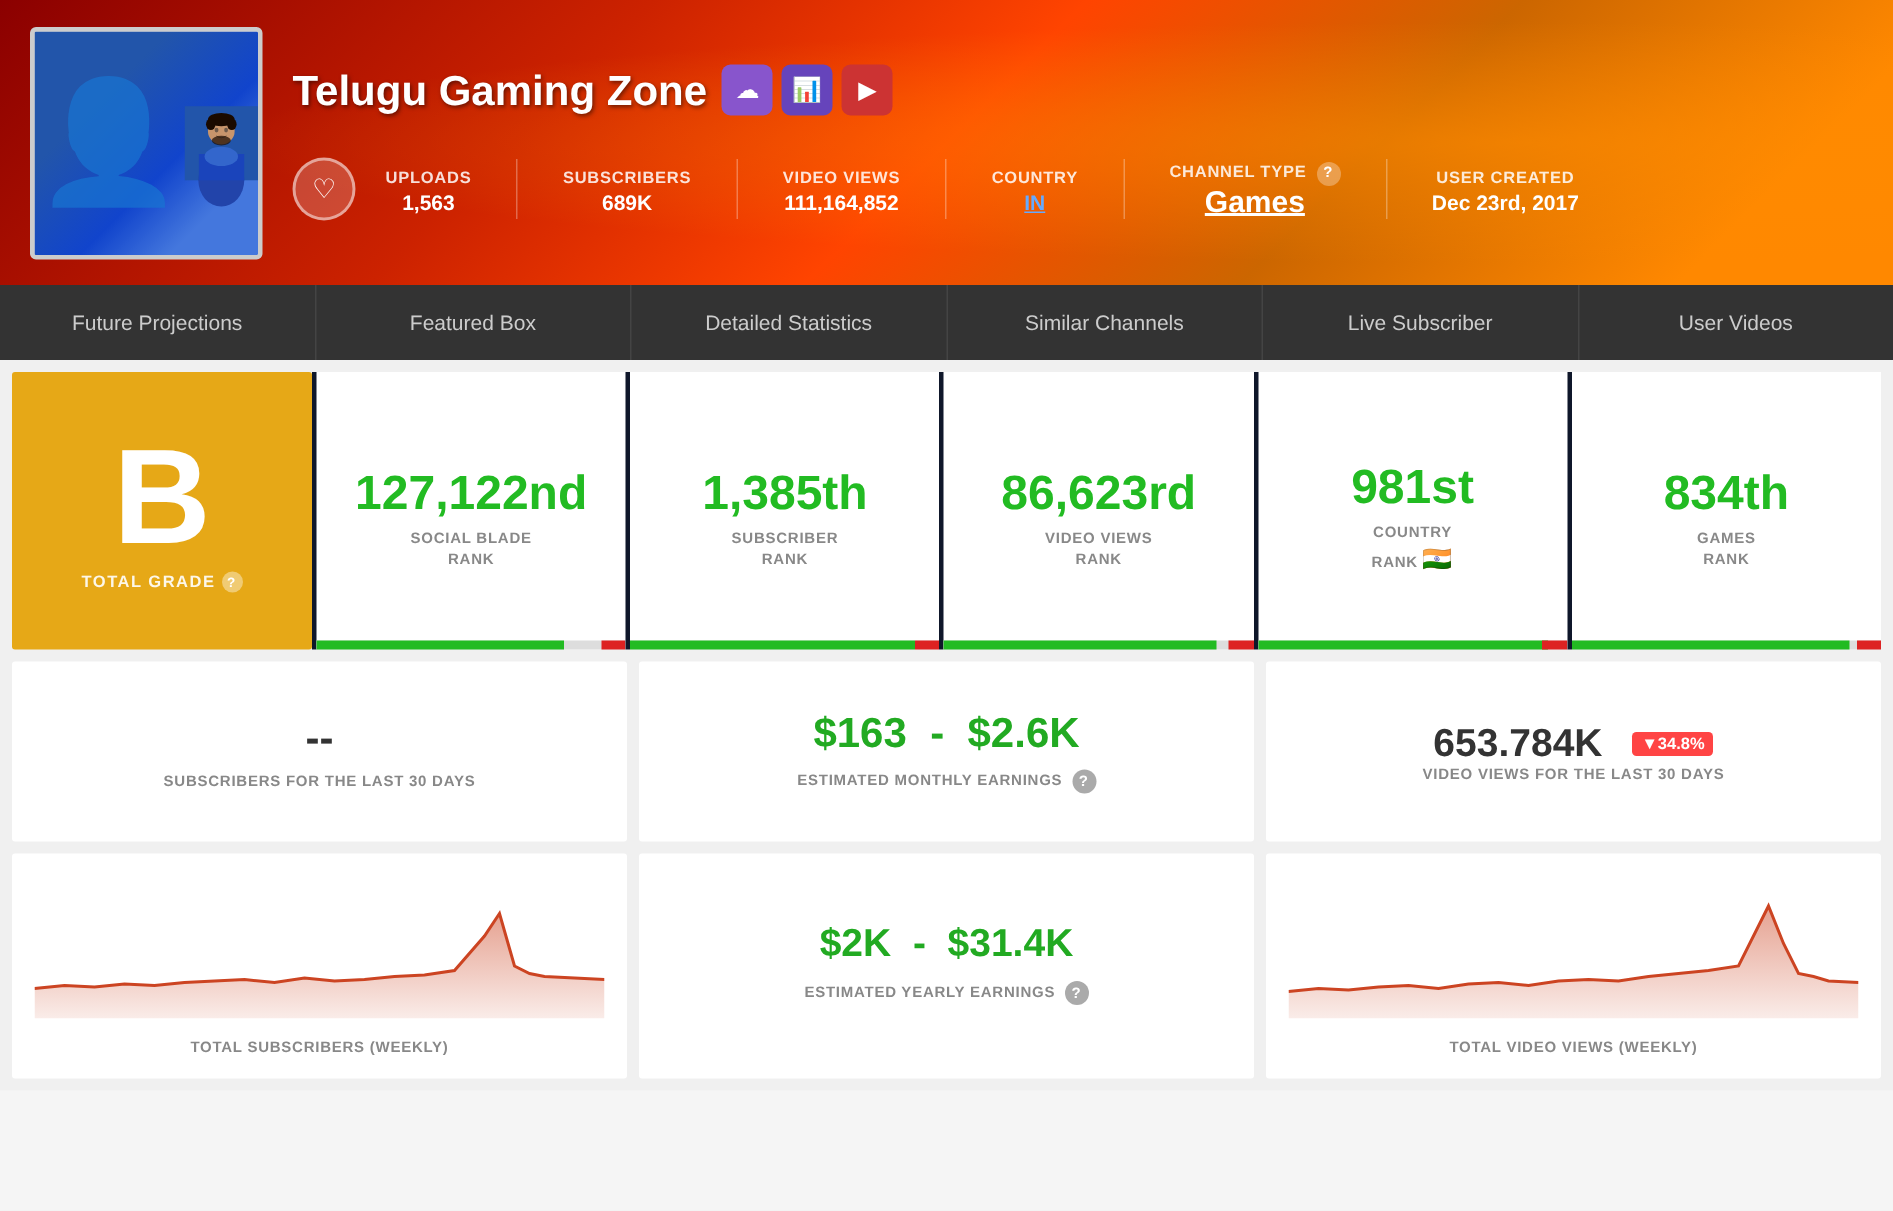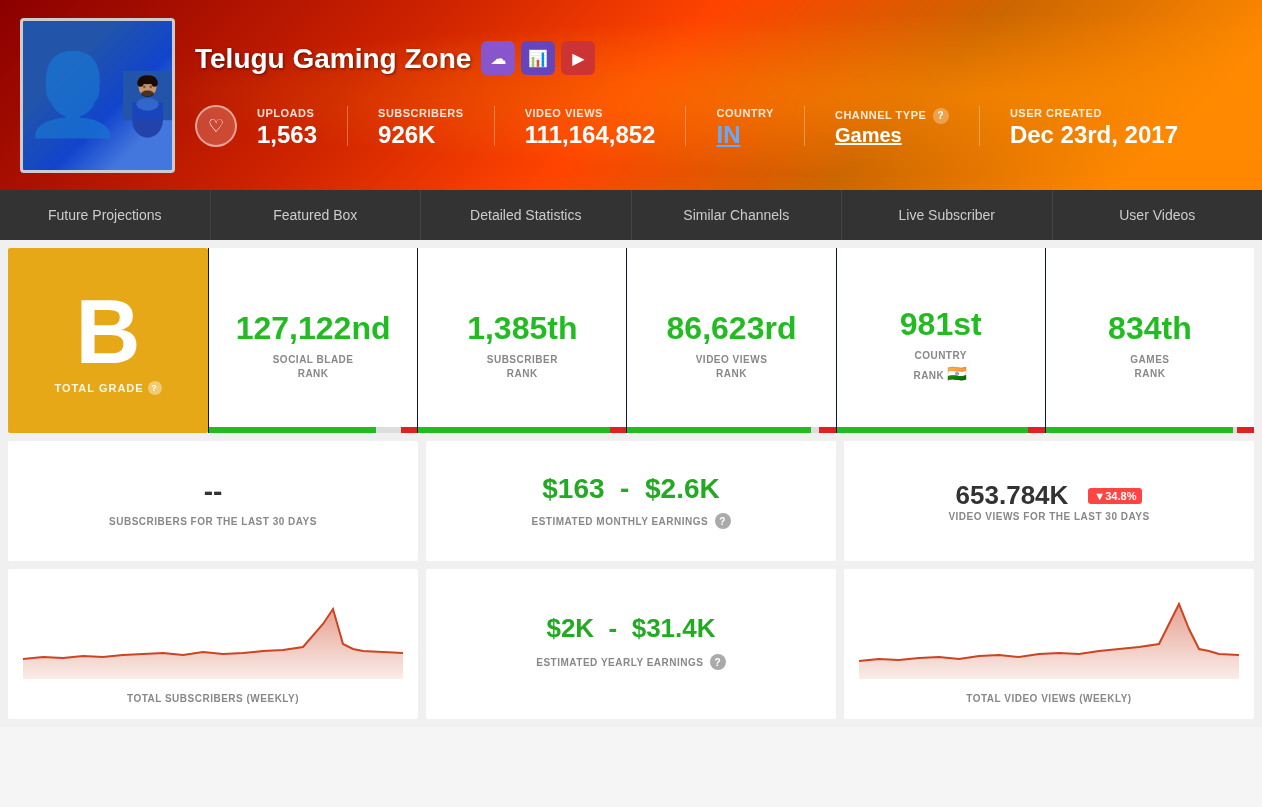--- a/index.html
+++ b/index.html
@@ -99,31 +99,31 @@
       height: 42px;
       display: flex;
       align-items: center;
       justify-content: center;
       cursor: pointer;
       color: white;
       font-size: 18px;
       margin-right: 20px;
     }
     .stat-item {
-      text-align: left;
+      text-align: center;
       margin-right: 30px;
     }
     .stat-label {
       font-size: 11px;
       color: rgba(255,255,255,0.85);
       font-weight: 600;
       letter-spacing: 0.5px;
     }
     .stat-value {
-      font-size: 24px;
+      font-size: 14px;
       font-weight: bold;
       color: #fff;
       display: block;
     }
     .stat-value.link-style {
       color: #66aaff;
       text-decoration: underline;
     }
     .stat-divider {
       width: 1px;
@@ -230,21 +230,21 @@
       cursor: pointer;
     }
 
     .rank-cards {
       flex: 1;
       display: flex;
     }
     .rank-card {
       flex: 1;
       background: white;
-      border-left: 1px solid #0f172a;
+      border-left: 3px solid #0f172a;
       display: flex;
       flex-direction: column;
       align-items: center;
       justify-content: center;
       padding: 20px 10px 10px;
       position: relative;
       min-height: 185px;
     }
     .rank-number {
       font-size: 32px;
@@ -415,21 +415,21 @@
       <button class="heart-btn">♡</button>
 
       <div class="stat-item">
         <span class="stat-label">UPLOADS</span>
         <span class="stat-value">1,563</span>
       </div>
       <div class="stat-divider"></div>
 
       <div class="stat-item">
         <span class="stat-label">SUBSCRIBERS</span>
-        <span class="stat-value">926K</span>
+        <span class="stat-value">689K</span>
       </div>
       <div class="stat-divider"></div>
 
       <div class="stat-item">
         <span class="stat-label">VIDEO VIEWS</span>
         <span class="stat-value">111,164,852</span>
       </div>
       <div class="stat-divider"></div>
 
       <div class="stat-item">

